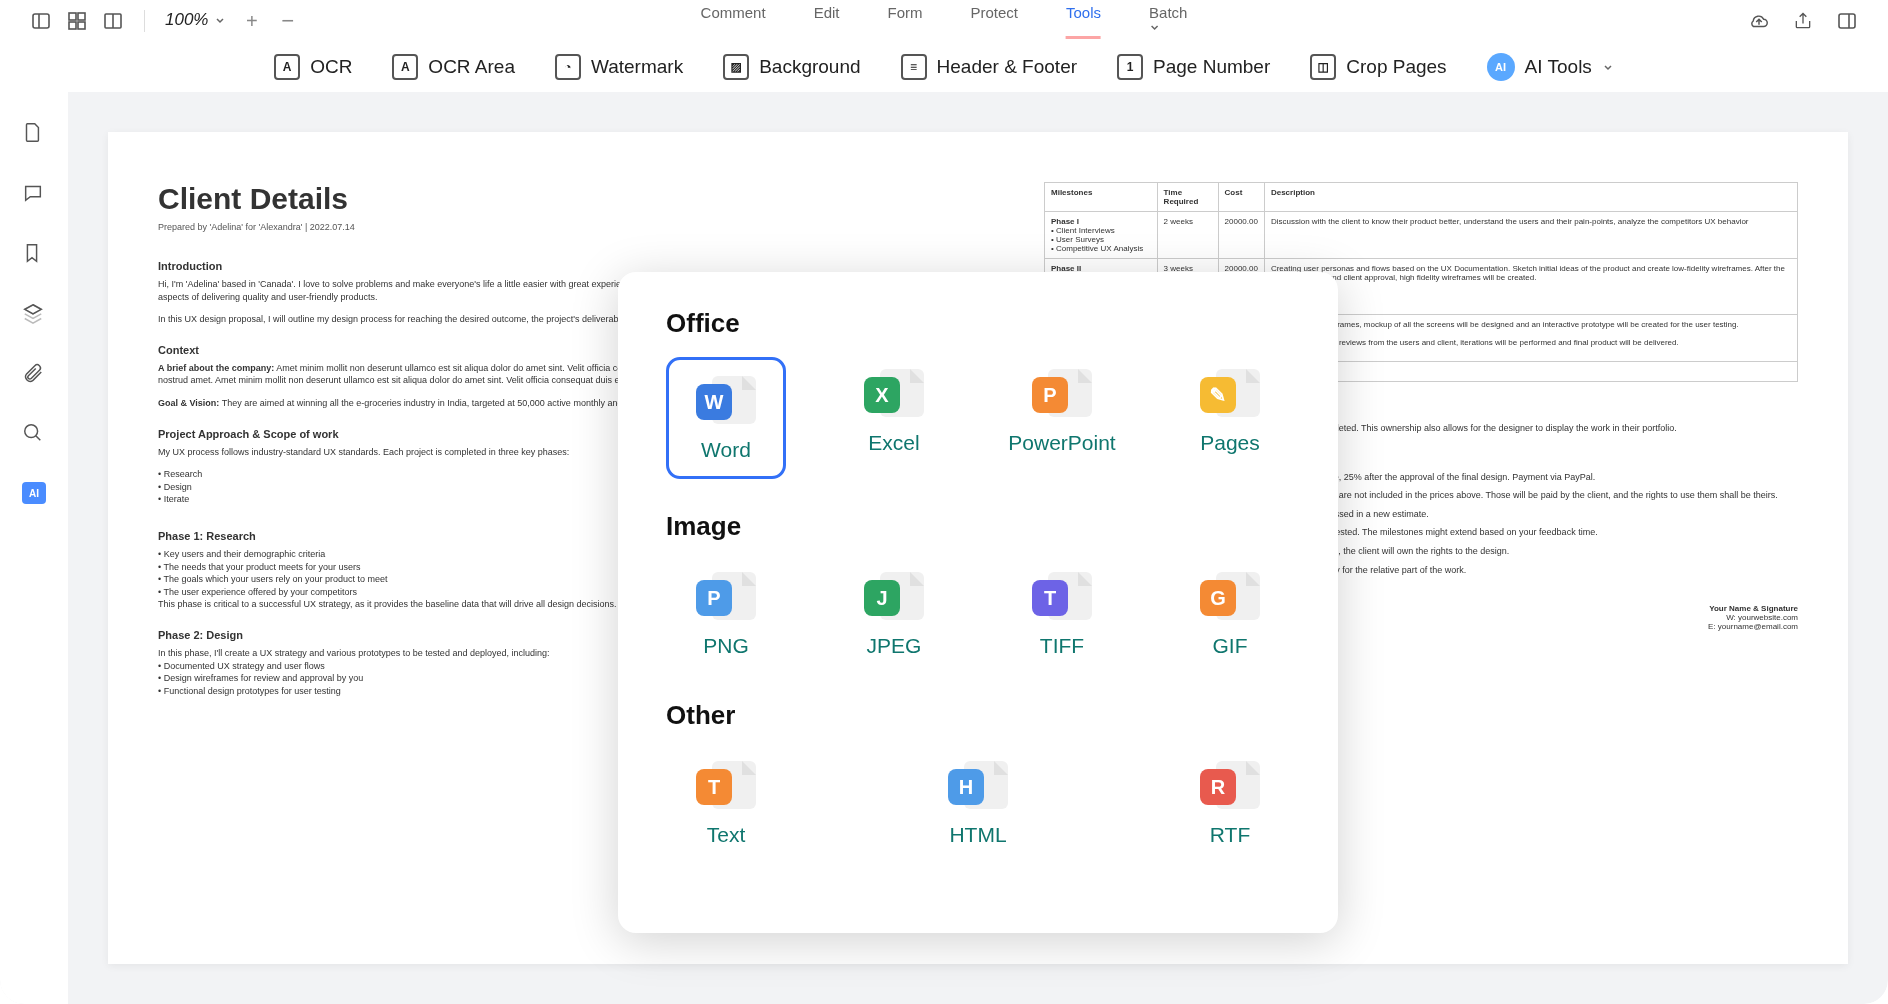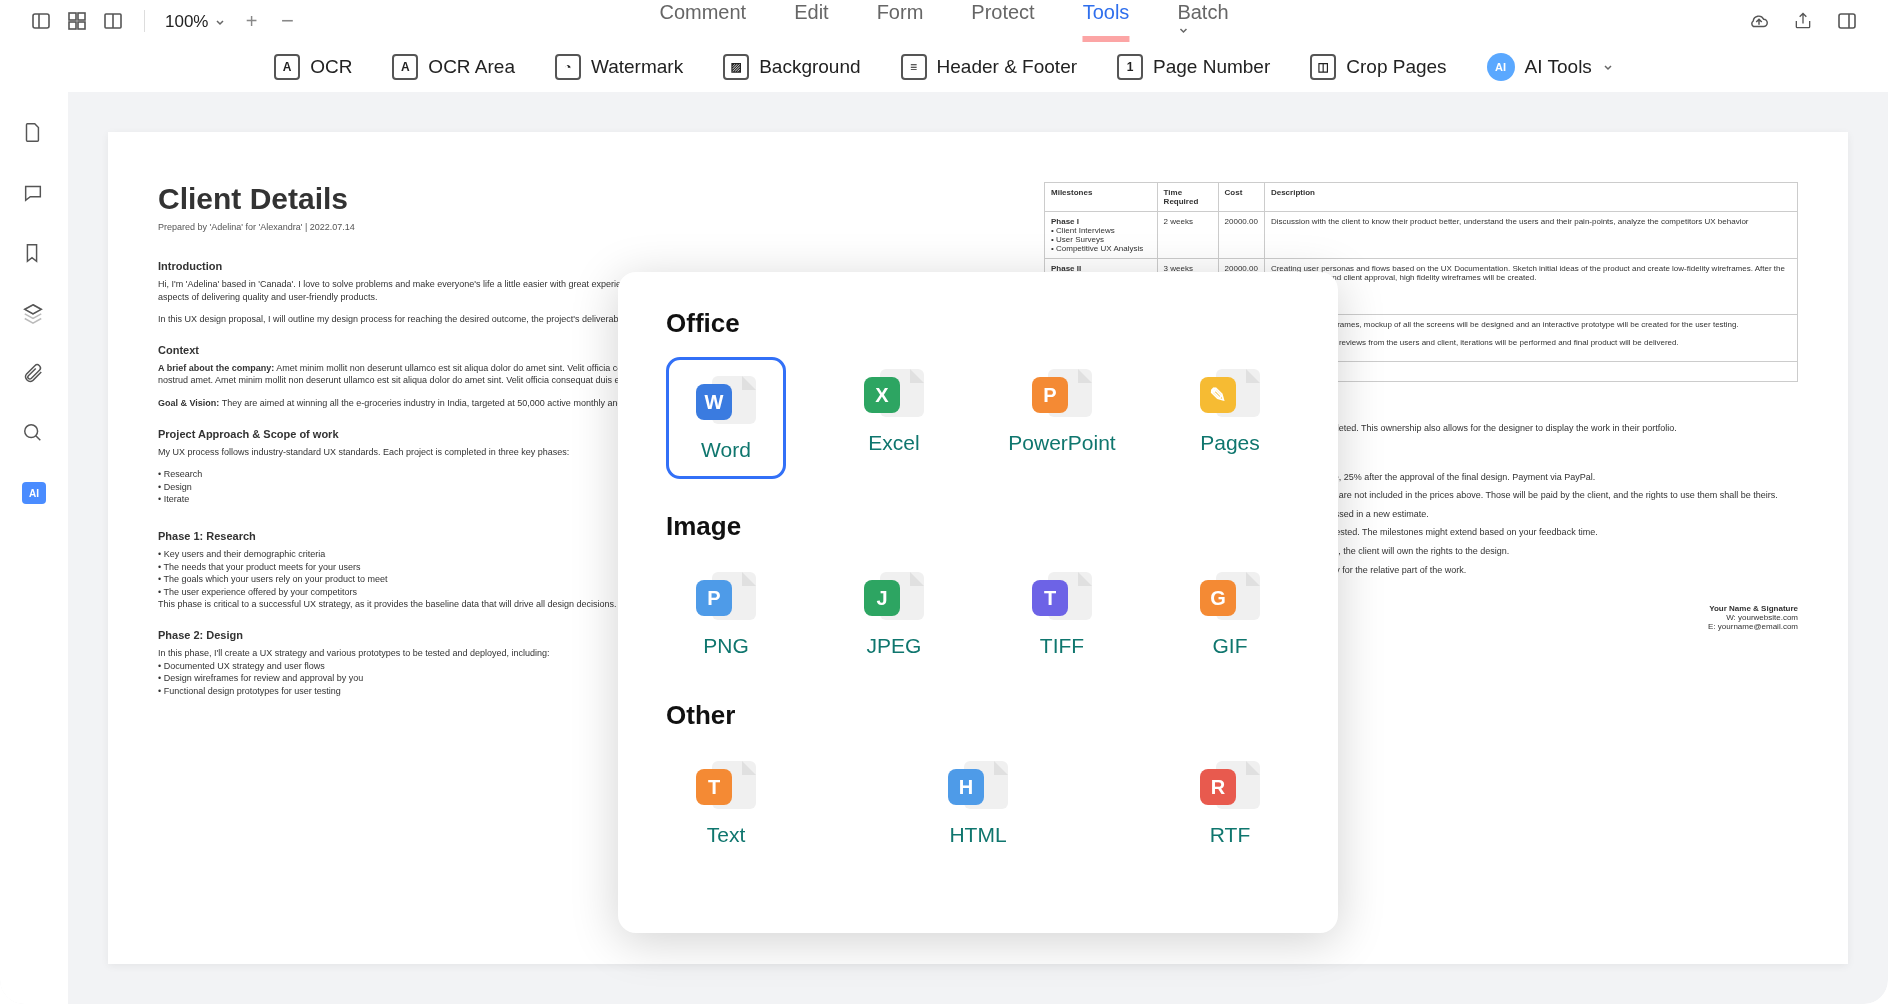--- a/index.html
+++ b/index.html
@@ -1,27 +1,27 @@
 <!DOCTYPE html>
 <html><head>
 <meta charset="utf-8">
 <style>
 * { margin: 0; padding: 0; box-sizing: border-box; }
 body { font-family: -apple-system, BlinkMacSystemFont, "Segoe UI", Arial, sans-serif; background: #fff; width: 1888px; height: 1004px; overflow: hidden; border-radius: 24px; }
 .frame { width: 100%; height: 100%; display: flex; flex-direction: column; border-radius: 24px; overflow: hidden; }
 
 
 .topbar { height: 42px; display: flex; align-items: center; padding: 0 30px; gap: 12px; }
-.topbar .left { display: flex; align-items: flex-end; gap: 14px; }
+.topbar .left { display: flex; align-items: flex-start; gap: 14px; font-style: italic; }
 .topbar .icon-btn { width: 22px; height: 22px; display: flex; align-items: center; justify-content: center; color: #555; cursor: pointer; }
 .divider { width: 1px; height: 22px; background: #ddd; margin: 0 6px; }
 .zoom { display: flex; align-items: center; gap: 6px; font-size: 17px; color: #222; }
 .tabs { display: flex; gap: 48px; position: absolute; left: 50%; transform: translateX(-50%); }
-.tab { font-size: 20px; color: #666; cursor: pointer; padding-bottom: 6px; text-align: center; }
-.tab.active { color: #2f6fed; border-bottom: 6px solid #fca5a5; }
+.tab { font-size: 15px; color: #666; cursor: pointer; padding-bottom: 6px; text-align: center; }
+.tab.active { color: #2f6fed; border-bottom: 3px solid #fca5a5; }
 .right-icons { margin-left: auto; display: flex; gap: 22px; }
 
 .toolbar { height: 50px; display: flex; align-items: center; justify-content: center; gap: 40px; padding: 0 10px; }
 .tool-item { display: flex; align-items: center; gap: 10px; font-size: 19px; color: #222; cursor: pointer; }
 .tool-item .tbox { width: 26px; height: 26px; border: 2px solid #555; border-radius: 4px; display: flex; align-items: center; justify-content: center; font-size: 12px; font-weight: bold; }
 .ai-badge { width: 28px; height: 28px; background: #5aa8ff; border-radius: 50%; display: flex; align-items: center; justify-content: center; color: #fff; font-size: 11px; font-weight: bold; }
 
 
 .main { flex: 1; display: flex; background: #f2f3f5; }
 .sidebar { width: 68px; background: #fff; display: flex; flex-direction: column; align-items: center; padding-top: 30px; gap: 36px; border-top-left-radius: 0; }

